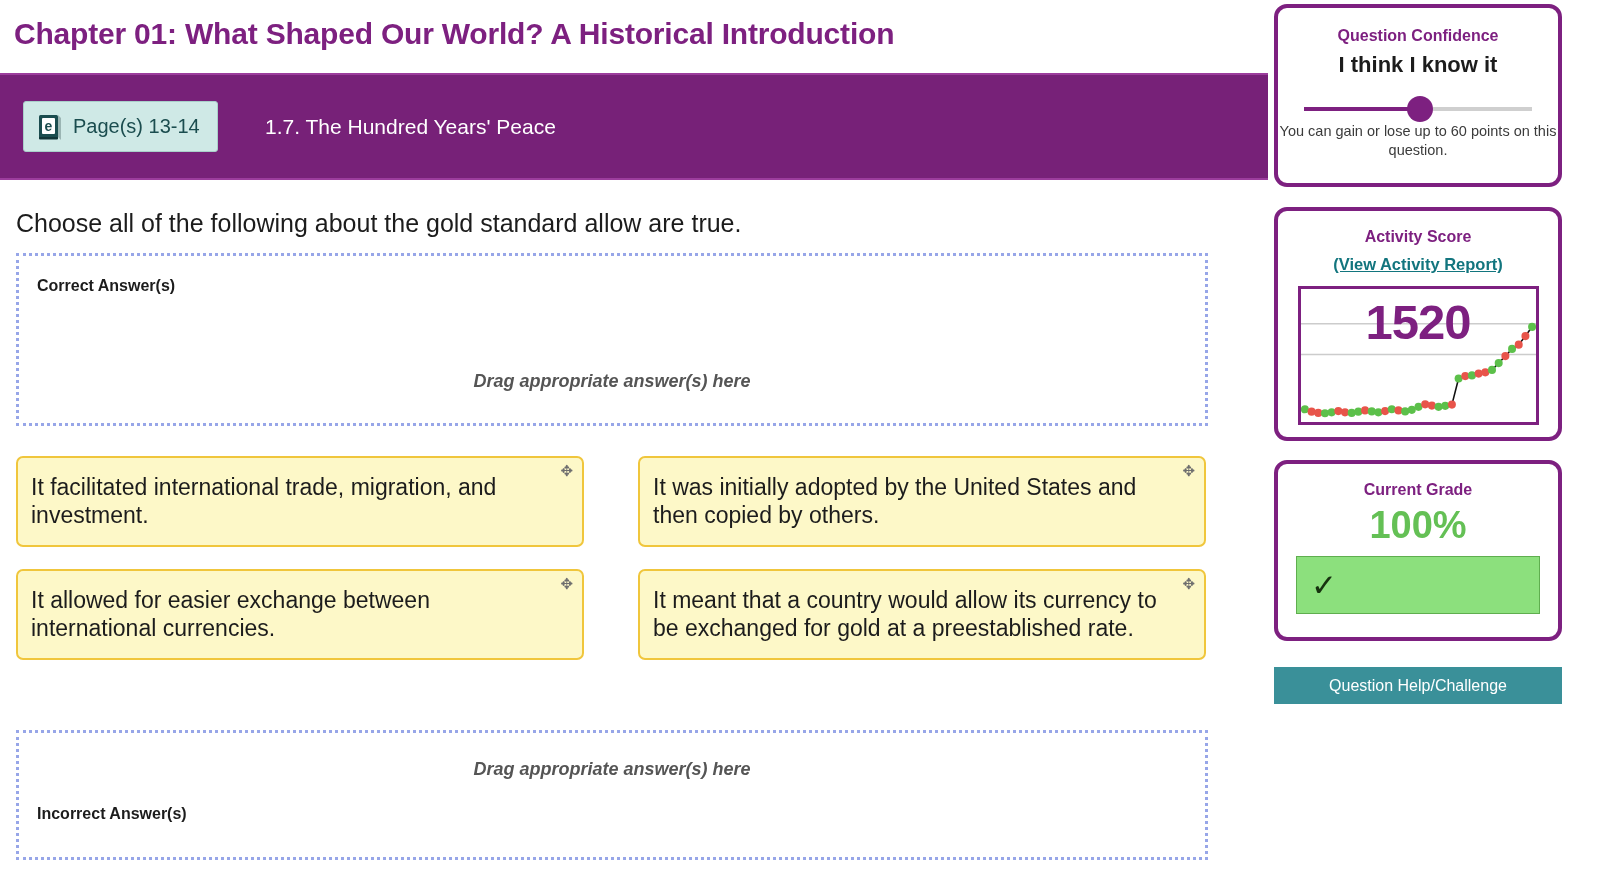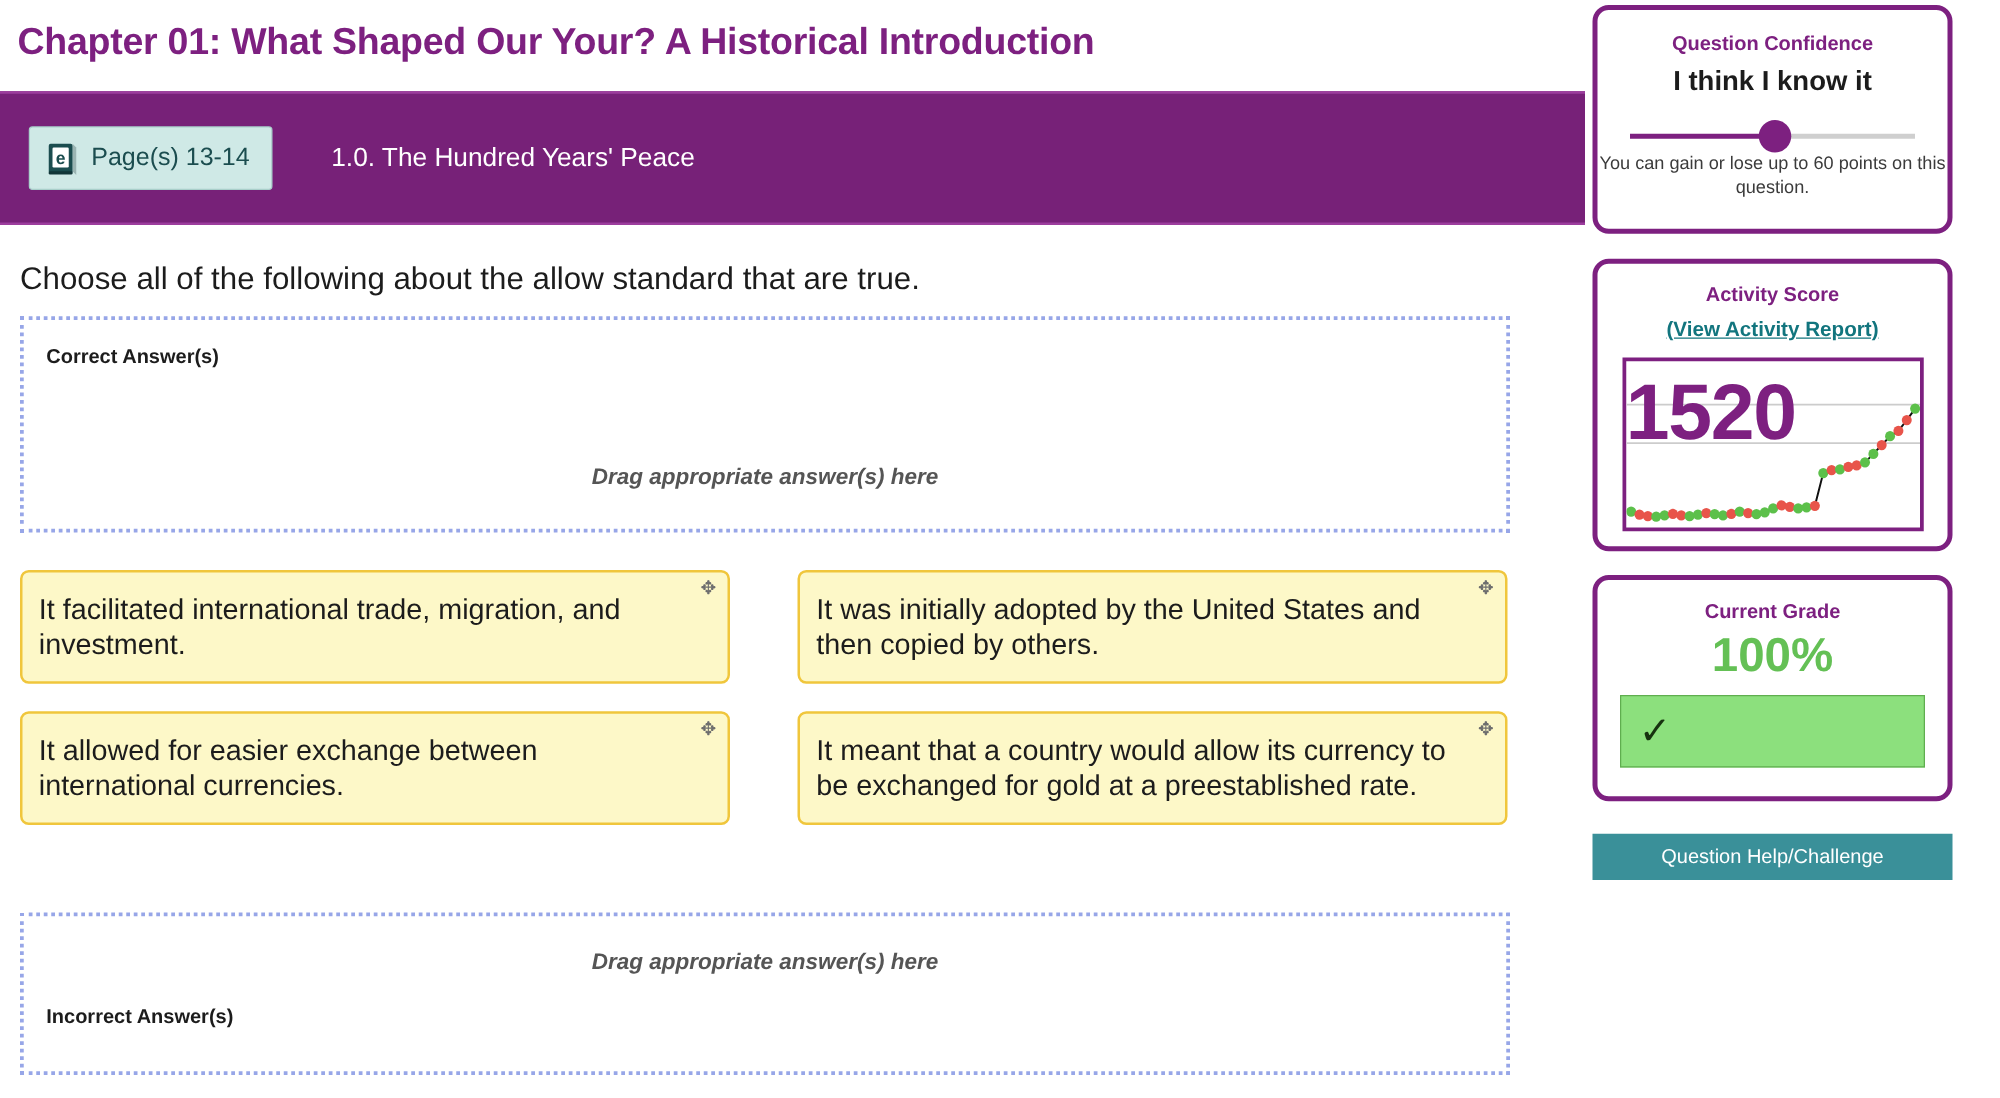--- a/index.html
+++ b/index.html
@@ -224,22 +224,22 @@
     width: 241px;
     height: 139px;
     border: 3px solid #7d2080;
     background: #ffffff;
     overflow: hidden;
   }
   #activity-chart svg { display: block; width: 100%; height: 100%; }
   #activity-score-value {
     position: absolute;
     left: 0; right: 0; top: 5px;
-    text-align: left;
-    font-size: 63px;
+    text-align: center;
+    font-size: 49px;
     font-weight: bold;
     color: #7d2080;
     letter-spacing: -1px;
   }
 
   
   #panel-grade { top: 460px; height: 181px; }
   #grade-title { margin-top: 17px; }
   #grade-value {
     margin-top: 5px;
@@ -286,41 +286,41 @@
     cursor: pointer;
   }
 </style>
 </head>
 <body>
 
 <div id="stage">
 
   <div id="main-column">
 
-    <h1 id="page-title">Chapter 01: What Shaped Our Your? A Historical Introduction</h1>
+    <h1 id="page-title">Chapter 01: What Shaped Our World? A Historical Introduction</h1>
 
     <div id="subheader-bar">
 
       <div id="page-badge">
         <span>
           <svg class="book-icon" viewBox="0 0 24 28" xmlns="http://www.w3.org/2000/svg">
             <path d="M20 2 L23 5 L23 27 L20 24 Z" fill="#9bb5b3"></path>
             <rect x="1" y="2" width="19" height="24" rx="1.5" fill="#1b4d4f"></rect>
             <rect x="4" y="5" width="13" height="16" rx="1" fill="#ffffff"></rect>
             <text x="10.5" y="18" font-family="Liberation Sans, sans-serif" font-size="14" font-weight="bold" fill="#1b4d4f" text-anchor="middle">e</text>
             <rect x="1" y="24" width="19" height="2.5" rx="1" fill="#123638"></rect>
           </svg>
         </span>
         <span class="badge-text">Page(s) 13-14</span>
       </div>
 
-      <div id="section-label">1.0. The Hundred Years' Peace</div>
-    </div>
-
-    <div id="question-prompt">Choose all of the following about the allow standard that are true.</div>
+      <div id="section-label">1.7. The Hundred Years' Peace</div>
+    </div>
+
+    <div id="question-prompt">Choose all of the following about the gold standard allow are true.</div>
 
     <div id="dropzone-correct" class="dropzone">
       <div class="dropzone-label">Correct Answer(s)</div>
       <div class="dropzone-hint">Drag appropriate answer(s) here</div>
     </div>
 
     <div id="card-0" class="answer-card">
       <span class="move-handle">✥</span>
       <span>It facilitated international trade, migration, and investment.</span>
     </div>

